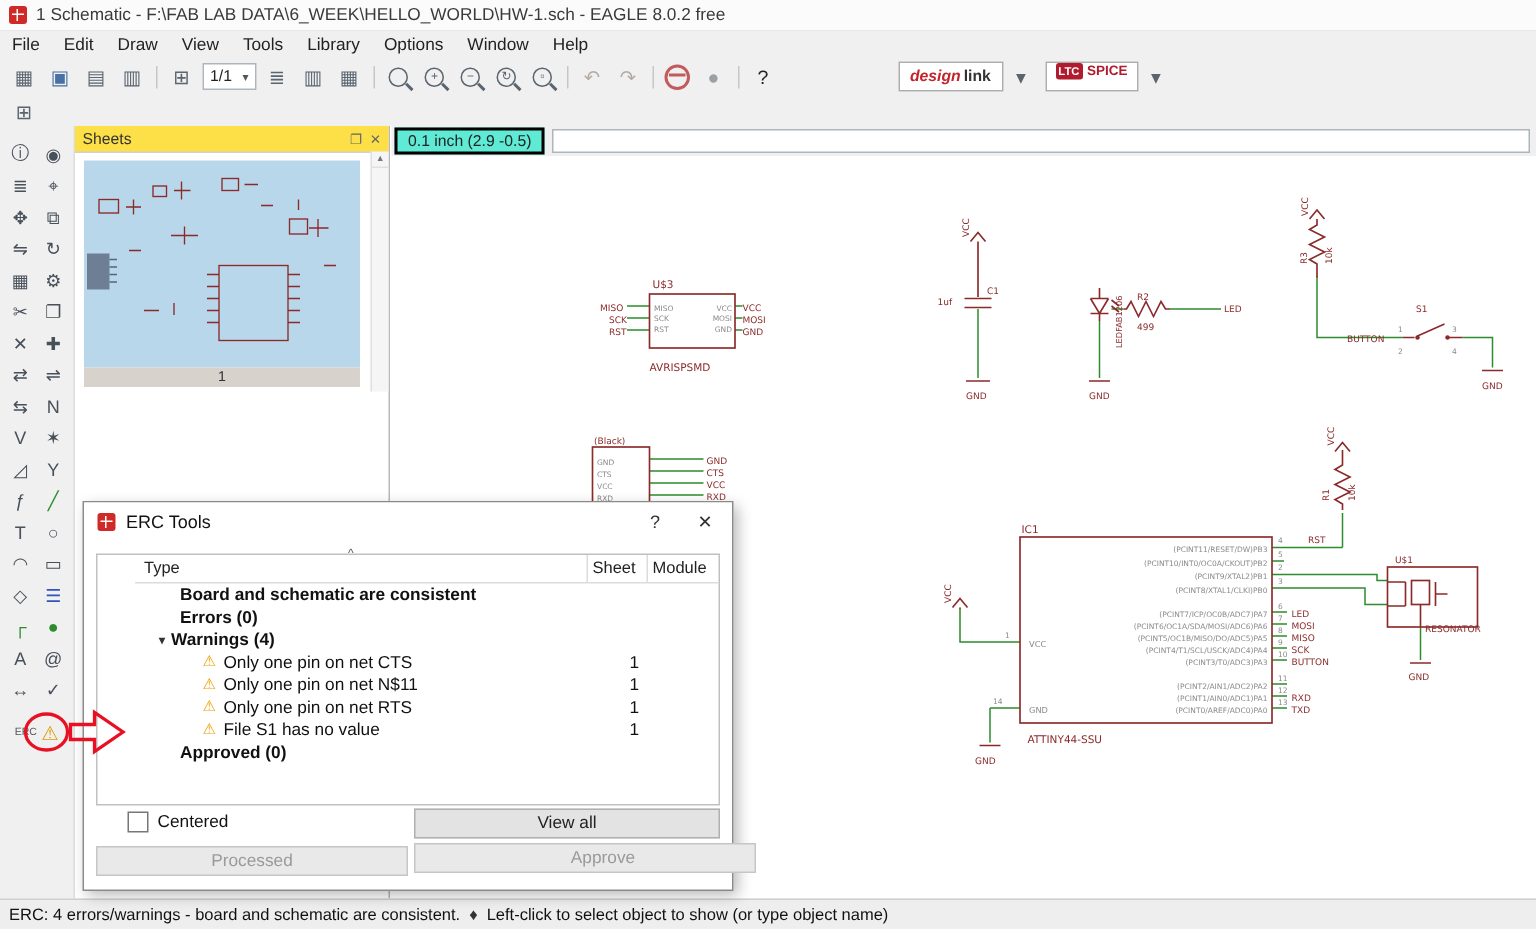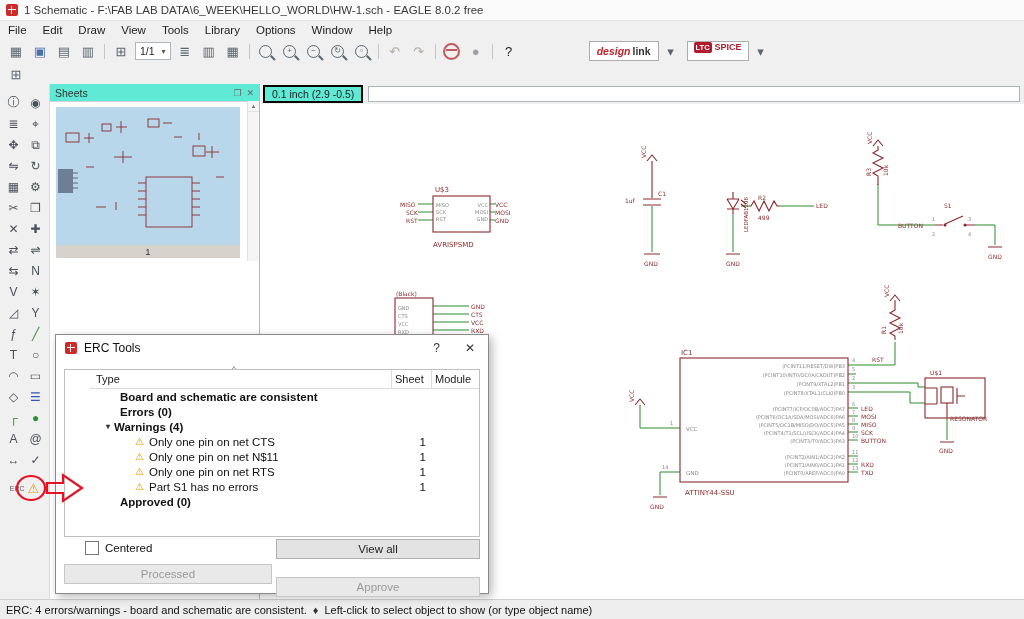--- a/index.html
+++ b/index.html
@@ -21,21 +21,21 @@
   #toolbar2{height:22px;display:flex;align-items:center;padding:0 4px;background:#f0f0f0;border-bottom:1px solid #d6d6d6;}
   .tbtn{min-width:20px;height:20px;display:flex;align-items:center;justify-content:center;font-size:13px;color:#5a6570;border:1px solid transparent;border-radius:2px;margin:0 1px;}
   .sep{width:1px;height:15px;background:#c6c6c6;margin:0 4px;}
   .grid-select{display:flex;align-items:center;gap:7px;border:1px solid #aeb6bd;background:#fff;height:16px;padding:0 4px;font-size:10.5px;color:#222;margin:0 2px;}
   .grid-select .dd{font-size:8px;color:#555;}
   .mag{width:11px;height:11px;border:1.5px solid #5a6570;border-radius:50%;position:relative;display:flex;align-items:center;justify-content:center;}
   .mag:after{content:"";position:absolute;width:6px;height:1.6px;background:#5a6570;right:-5px;bottom:-2px;transform:rotate(45deg);}
   .mag-sign{font-size:8px;color:#5a6570;line-height:1;}
   .stop{width:13px;height:13px;border:2.5px solid #c25b5b;border-radius:50%;position:relative;}
   .stop:after{content:"";position:absolute;left:1px;right:1px;top:4px;height:2.5px;background:#c25b5b;}
-  .dl-btn{display:flex;align-items:center;border:1px solid #adadad;background:#fff;height:18px;padding:0 7px;gap:2px;margin-left:10px;}
+  .dl-btn{display:flex;align-items:center;border:1px solid #adadad;background:#fff;height:18px;padding:0 7px;gap:2px;margin-left:20px;}
   .dl-red{color:#c2242b;font-weight:bold;font-style:italic;font-size:10.5px;}
   .dl-dark{color:#333;font-weight:bold;font-size:10.5px;}
   .ltc-btn{display:flex;align-items:flex-start;border:1px solid #adadad;background:#fff;height:18px;padding:0 6px;gap:3px;margin-left:4px;}
   .ltc-badge{background:#b01c2e;color:#fff;font-size:7.5px;font-weight:bold;padding:1px 2px;border-radius:2px;}
   .ltc-text{color:#b01c2e;font-weight:bold;font-size:9px;}
 
   
   #workspace{position:absolute;top:84px;left:0;right:0;bottom:19px;background:#fff;}
   #schem{position:absolute;inset:0;}
   #schem .wire path{stroke:#2d8c2d;stroke-width:1;fill:none;}
@@ -48,21 +48,21 @@
   
   #left-rail{position:absolute;left:0;top:0;width:50px;bottom:0;background:#f0f0f0;border-right:1px solid #ddd;display:flex;flex-direction:column;align-items:center;padding-top:8px;box-sizing:border-box;}
   #rail-grid{display:grid;grid-template-columns:22px 22px;grid-auto-rows:21px;}
   .rail-btn{display:flex;align-items:center;justify-content:center;font-size:12px;color:#48505a;border:1px solid transparent;border-radius:2px;}
   .rail-erc{display:flex;align-items:center;gap:3px;margin-top:8px;height:20px;}
   .rail-erc-label{font-size:7px;color:#555;}
   .warn-glyph{color:#e09b00;font-size:13px;line-height:1;}
 
   
   #sheets-panel{position:absolute;left:50px;top:0;width:210px;bottom:0;background:#fff;border-right:1px solid #b8b8b8;box-sizing:border-box;}
-  .panel-header{height:17px;background:#5eead4;border-bottom:1px solid #d0d0d0;display:flex;align-items:center;font-size:10.5px;color:#333;padding:0 5px;}
+  .panel-header{height:17px;background:#fde047;border-bottom:1px solid #d0d0d0;display:flex;align-items:center;font-size:10.5px;color:#333;padding:0 5px;}
   .panel-hicons{margin-left:auto;display:flex;gap:5px;font-size:9px;color:#666;}
   .thumb{position:absolute;left:6px;top:23px;width:184px;height:138px;background:#b9d7eb;}
   .thumb svg{position:absolute;inset:0;}
   .thumb-label{position:absolute;left:6px;top:161px;width:184px;height:13px;background:#d8d2cd;display:flex;align-items:center;justify-content:center;font-size:9.5px;color:#333;}
   .panel-scroll{position:absolute;right:0;top:17px;width:11px;height:160px;background:#f5f5f5;border-left:1px solid #e0e0e0;}
   .scroll-btn{height:10px;display:flex;align-items:center;justify-content:center;font-size:6px;color:#777;border-bottom:1px solid #e0e0e0;}
 
   
   #coordbar{position:absolute;left:261px;top:0;right:0;height:20px;background:#f0f0f0;display:flex;align-items:center;gap:5px;padding:0 2px;box-sizing:border-box;}
   .coord-box{background:#5eead4;border:2px solid #000000;height:14px;display:flex;align-items:center;padding:0 7px;font-size:10.5px;color:#222;white-space:nowrap;}
@@ -89,21 +89,21 @@
   .expander{font-size:8px;color:#333;margin-right:4px;}
   .warn{color:#f0a000;font-size:10px;margin-right:5px;line-height:1;}
   .erc-sheet{width:36px;text-align:right;padding-right:9px;box-sizing:border-box;}
   .erc-module{width:44px;}
   .dlg-centered{position:absolute;left:11px;top:206px;display:flex;align-items:center;gap:6px;font-size:11.5px;color:#111;margin-left:18px;}
   .cbx{width:12px;height:12px;background:#fff;border:1px solid #777;display:inline-block;}
   .btn{position:absolute;height:18px;background:#e3e3e3;border:1px solid #b0b0b0;display:flex;align-items:center;justify-content:center;font-size:11.5px;color:#222;}
   #btn-clear{left:220px;top:204px;width:202px;}
   .btn.disabled{color:#9a9a9a;background:#e9e9e9;border-color:#c6c6c6;}
   #btn-processed{left:8px;top:229px;width:206px;}
-  #btn-approve{left:220px;top:242px;width:202px;}
+  #btn-approve{left:220px;top:227px;width:202px;padding-left:24px;}
 
   
   #annot{position:absolute;inset:0;pointer-events:none;z-index:30;}
   #annot path,#annot ellipse{stroke:#e81123;stroke-width:2.2;fill:none;}
 
   
   #statusbar{position:absolute;left:0;right:0;bottom:0;height:19px;background:#eeeeee;border-top:1px solid #cfcfcf;display:flex;align-items:center;padding:0 6px;font-size:11px;color:#111;gap:6px;}
   .diamond{color:#333;}
 </style>
 </head>
@@ -469,21 +469,21 @@
               <span class="erc-label" style="padding-left: 45px;">
                 <span class="warn">⚠</span>
                 <span>Only one pin on net RTS</span>
               </span>
               <span class="erc-sheet">1</span>
               <span class="erc-module"></span>
             </div>
             <div class="erc-row">
               <span class="erc-label" style="padding-left: 45px;">
                 <span class="warn">⚠</span>
-                <span>Part S1 has no errors</span>
+                <span>File S1 has no value</span>
               </span>
               <span class="erc-sheet">1</span>
               <span class="erc-module"></span>
             </div>
             <div class="erc-row bold">
               <span class="erc-label" style="padding-left: 30px;">
                 <span>Approved (0)</span>
               </span>
               <span class="erc-sheet"></span>
               <span class="erc-module"></span>

